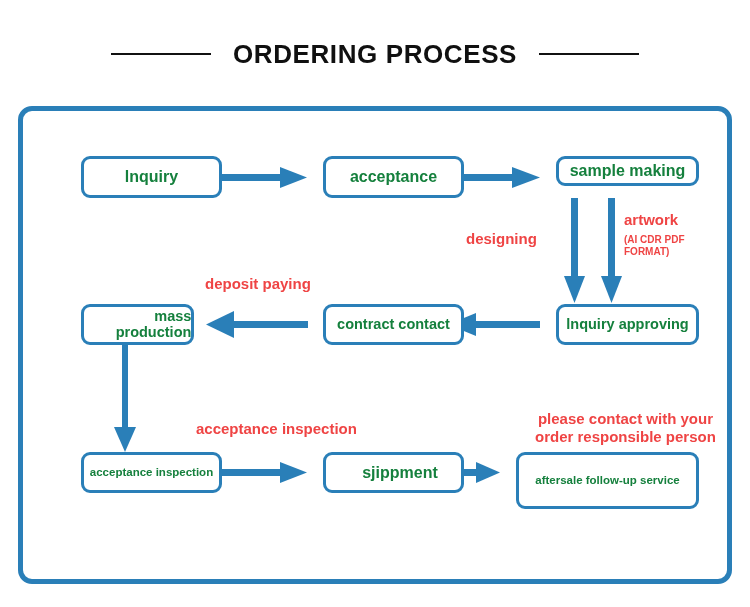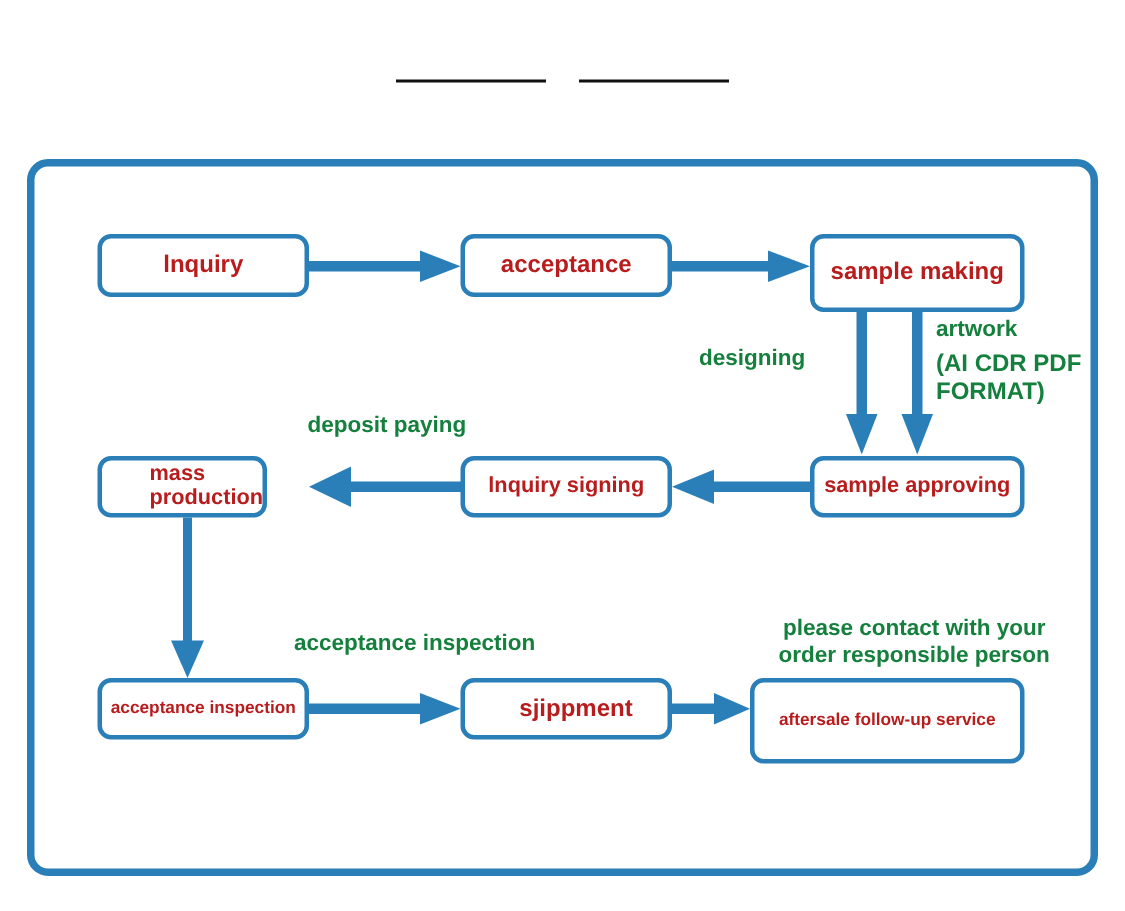--- a/index.html
+++ b/index.html
@@ -66,48 +66,50 @@
   
   .node {
     position: absolute;
     box-sizing: border-box;
     border: 3px solid #2a7fb8;
     border-radius: 9px;
     background: #ffffff;
     display: flex;
     align-items: center;
     justify-content: center;
-    text-align: left;
-    color: #b91c1c;
+    text-align: right;
+    color: #15803d;
     font-weight: bold;
     line-height: 1.1;
     padding: 0 4px;
+    margin-left: 16px;
   }
   .node.sz-lg  { font-size: 16px; }
   .node.sz-md  { font-size: 14.5px; }
   .node.sz-sm  { font-size: 11.5px; }
 
   
   .flow-label {
     position: absolute;
-    color: #15803d;
+    color: #ef4444;
     font-weight: bold;
     line-height: 1.18;
     white-space: pre-line;
   }
   .lbl-lg { font-size: 15px; }
   .lbl-md { font-size: 15px; }
-  .lbl-sm { font-size: 16px; }
-  .lbl-center { text-align: center; }
+  .lbl-sm { font-size: 10px; }
+  .lbl-center { text-align: center; margin-left: 16px; }
 </style>
 </head>
 <body>
 
 <div id="title-bar">
   <div class="title-rule"></div>
+  <div id="page-title">ORDERING PROCESS</div>
   <div class="title-rule"></div>
 </div>
 
 <div id="diagram-frame"></div>
 
 <svg id="flow-canvas" viewBox="0 0 750 607" xmlns="http://www.w3.org/2000/svg">
 
   <g>
     <rect x="206" y="174" width="78" height="7" fill="#2a7fb8"></rect>
     <polygon points="280,167 307,177.5 280,188" fill="#2a7fb8"></polygon>
@@ -151,27 +153,27 @@
   <g>
     <rect x="448" y="469" width="32" height="7" fill="#2a7fb8"></rect>
     <polygon points="476,462 500,472.5 476,483" fill="#2a7fb8"></polygon>
   </g>
 </svg>
 
 <div class="node sz-lg" style="left:65px;  top:156px; width:141px; height:42px;">lnquiry</div>
 
 <div class="node sz-lg" style="left:307px; top:156px; width:141px; height:42px;">acceptance</div>
 
-<div class="node sz-lg" style="left:540px; top:156px; width:143px; height:52px;">sample making</div>
+<div class="node sz-lg" style="left:540px; top:156px; width:143px; height:30px;">sample making</div>
 
 <div class="node sz-md" style="left:65px;  top:304px; width:113px; height:41px;padding-left:36px;">mass production</div>
 
-<div class="node sz-md" style="left:307px; top:304px; width:141px; height:41px;">lnquiry signing</div>
+<div class="node sz-md" style="left:307px; top:304px; width:141px; height:41px;">contract contact</div>
 
-<div class="node sz-md" style="left:540px; top:304px; width:143px; height:41px;">sample approving</div>
+<div class="node sz-md" style="left:540px; top:304px; width:143px; height:41px;">lnquiry approving</div>
 
 <div class="node sz-sm" style="left:65px;  top:452px; width:141px; height:41px;">acceptance inspection</div>
 
 <div class="node sz-lg" style="left:307px; top:452px; width:141px; height:41px;padding-left:17px;">sjippment</div>
 
 <div class="node sz-sm" style="left:500px; top:452px; width:183px; height:57px;">aftersale follow-up service</div>
 
 <div class="flow-label lbl-lg" style="left:466px; top:230px;text-align:right;">designing</div>
 
 <div class="flow-label lbl-lg" style="left:624px; top:211px;">artwork</div>

